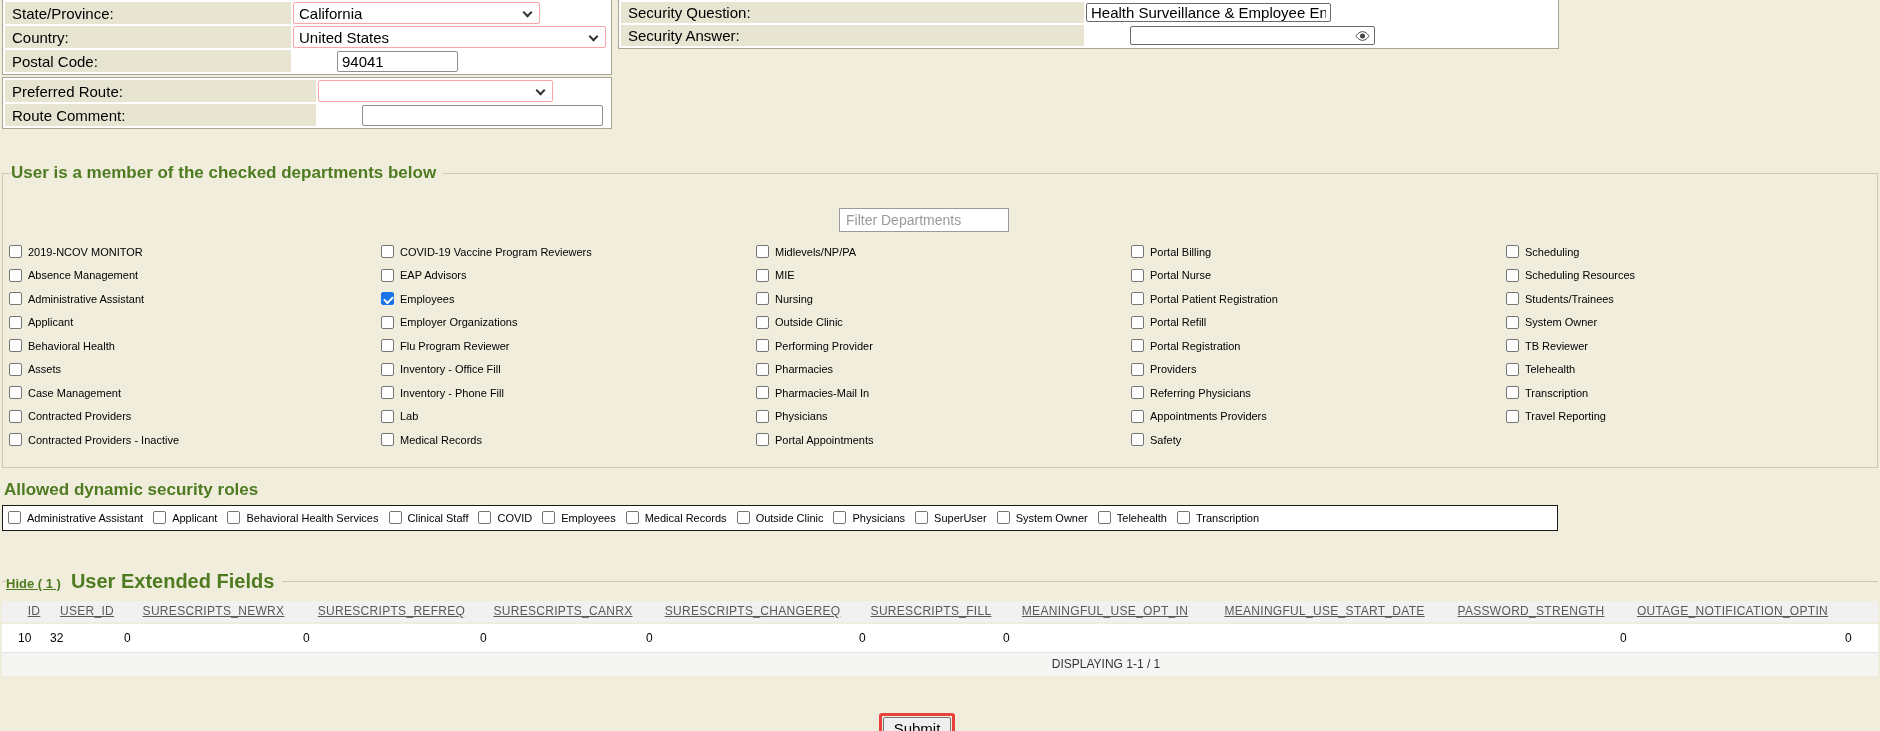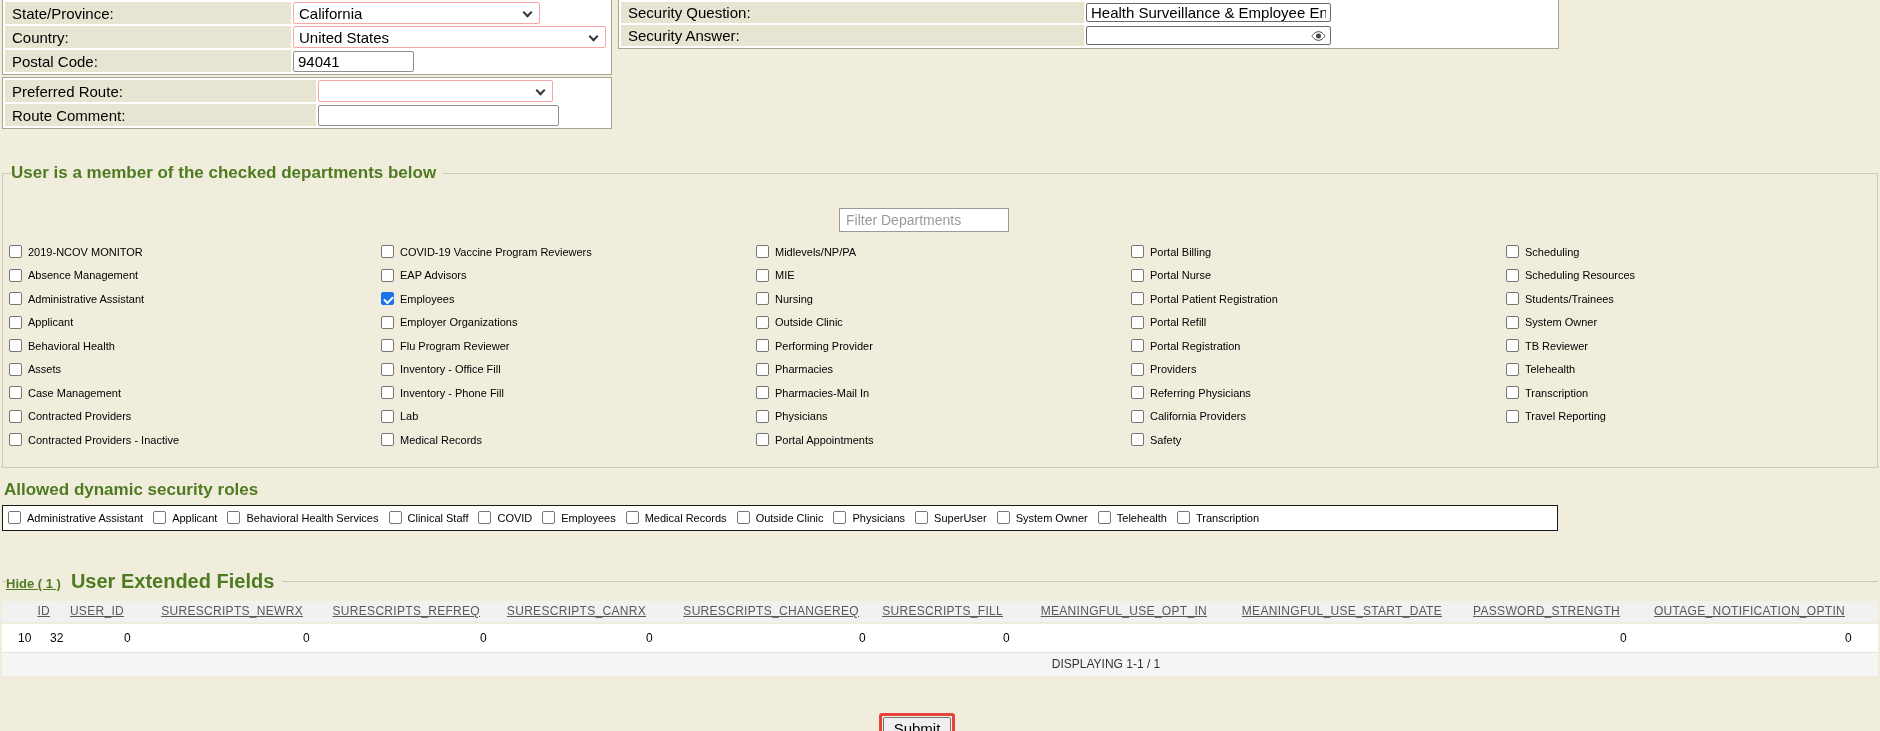--- a/index.html
+++ b/index.html
@@ -17,21 +17,21 @@
     position: absolute;
     background: #fff;
     border: 1px solid #a9a593;
     padding: 2px;
   }
   #addr-box  { left: 2px;   top: -1px; width: 610px; }
   #route-box { left: 2px;   top: 77px; width: 610px; }
   #sec-box   { left: 618px; top: -1px; width: 941px; }
 
   .frow { display: flex; height: 22px; margin-bottom: 2px; }
-  .frow:last-child { margin-bottom: 0; }
+  .frow:last-child { margin-bottom: 0; gap: 44px; }
   #sec-box .frow { height: 21px; }
   .flabel {
     background: #e8e4d2;
     display: flex; align-items: center;
     padding-left: 7px;
     font-size: 15px;
     flex: 0 0 auto;
   }
   #addr-box  .flabel { width: 286px; }
   #route-box .flabel { width: 311px; }
@@ -137,21 +137,21 @@
   fieldset.ext legend { padding: 0 8px 0 0; margin-left: 4px; display: flex; align-items: baseline; }
   .hide-link { color: #4e7b20; font-weight: bold; font-size: 13px; text-decoration: underline; cursor: pointer; }
   .ext-title { font-size: 20px; margin-left: 10px; }
 
   .tbl-wrap { width: 1876px; overflow: hidden; margin-top: 8px; }
   table.ext-tbl { width: 2192px; border-collapse: collapse; table-layout: fixed; }
   table.ext-tbl thead tr { background: #f1f1f1; height: 22px; }
   table.ext-tbl th {
     font-size: 12px; font-weight: normal;
     color: #595959;
-    text-align: right;
+    text-align: center;
     text-decoration: underline;
     letter-spacing: 0.3px;
     white-space: nowrap; overflow: hidden;
     padding: 0;
     cursor: pointer;
   }
   table.ext-tbl tbody tr { background: #fff; height: 30px; }
   table.ext-tbl td { font-size: 12px; padding: 0; }
   table.ext-tbl th:first-child, table.ext-tbl td:first-child { padding-left: 16px; }
   table.ext-tbl tbody tr { border-top: 2px solid #f1eddd; }
@@ -399,21 +399,21 @@
         <label class="cb-item">
           <span class="cb-box"></span>
           <span>Providers</span>
         </label>
         <label class="cb-item">
           <span class="cb-box"></span>
           <span>Referring Physicians</span>
         </label>
         <label class="cb-item">
           <span class="cb-box"></span>
-          <span>California Providers</span>
+          <span>Appointments Providers</span>
         </label>
         <label class="cb-item">
           <span class="cb-box"></span>
           <span>Safety</span>
         </label>
       </div>
       <div>
         <label class="cb-item">
           <span class="cb-box"></span>
           <span>Scheduling</span>

